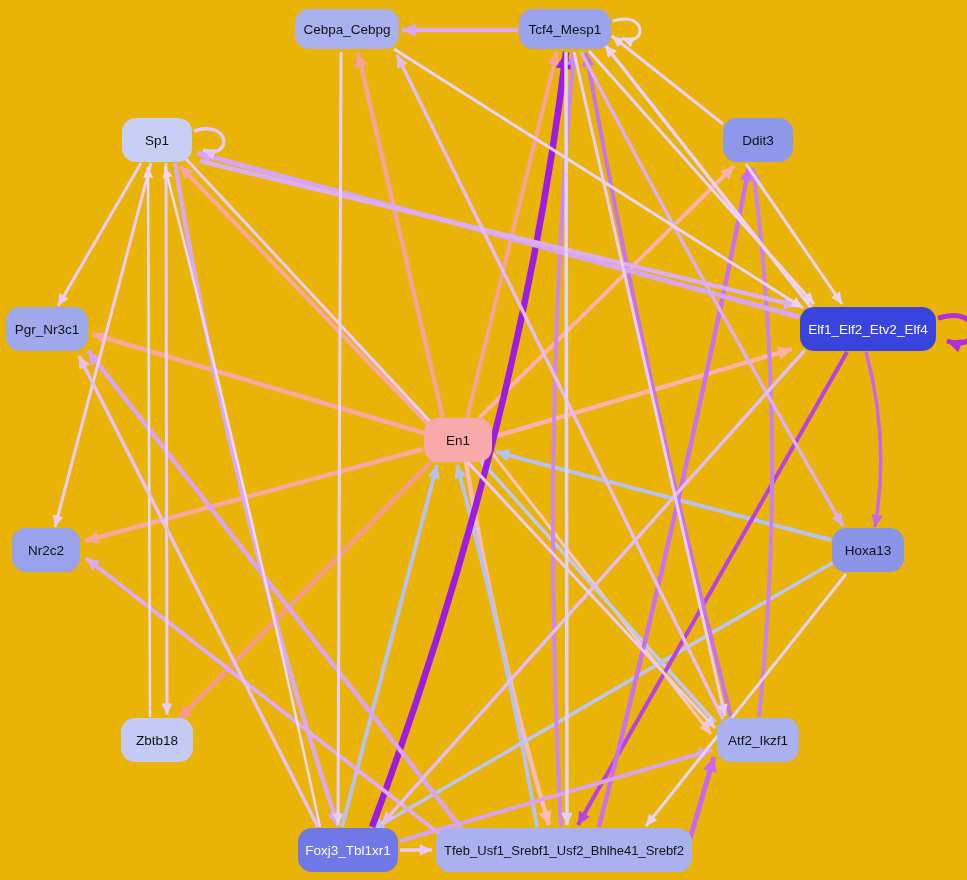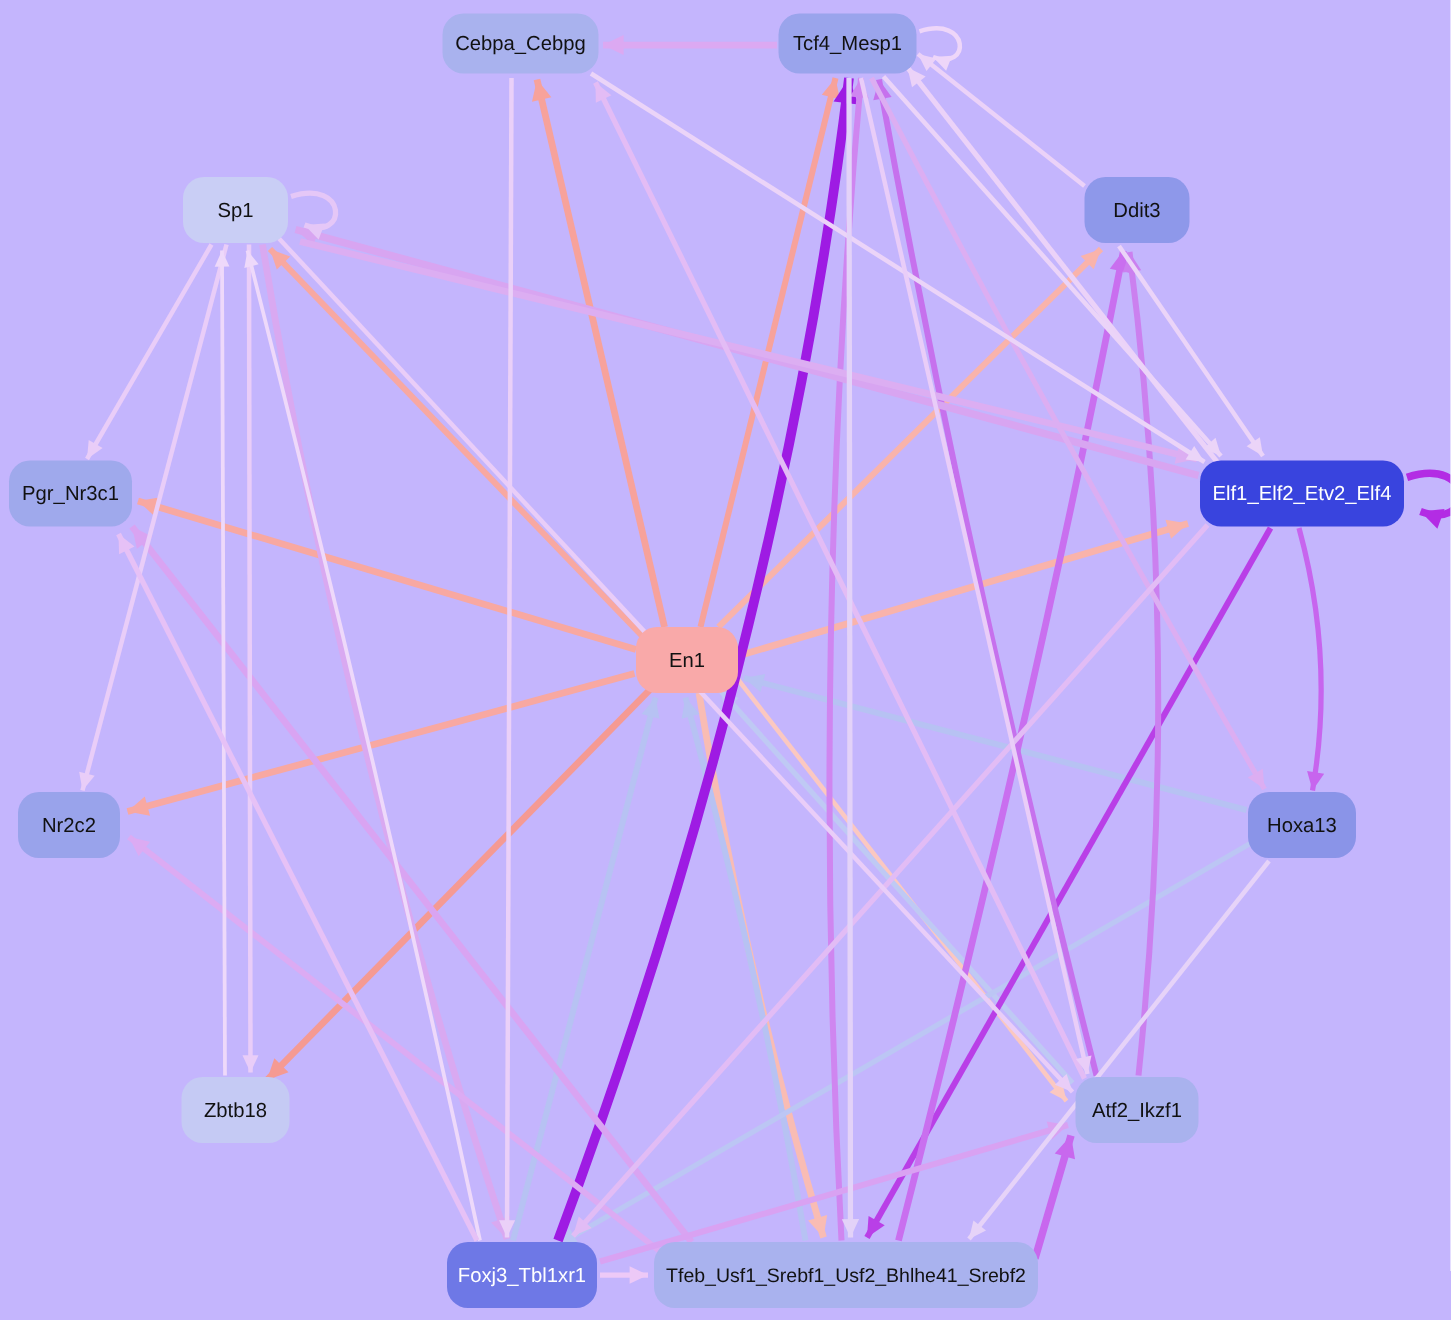--- a/index.html
+++ b/index.html
@@ -1,17 +1,17 @@
 <!DOCTYPE html>
 <html><head>
 <meta charset="utf-8">
 <style>
   html,body{margin:0;padding:0;background:#ffffff;}
   body{font-family:"Liberation Sans", sans-serif;}
-  #stage{position:relative;width:967px;height:880px;background:#c4b5fd;overflow:hidden;text-align:right;}
+  #stage{position:relative;width:967px;height:880px;background:#eab308;overflow:hidden;text-align:right;}
   svg{display:block;}
   .node-label{pointer-events:none;}
 </style>
 </head>
 <body>
 
 <div id="stage">
   <svg id="graph-svg" xmlns="http://www.w3.org/2000/svg" width="967" height="880" viewBox="0 0 967 880">
     <g id="edges-layer">
         <path d="M443,418 L358,53" fill="none" stroke="#f7a29b" stroke-width="4.5" stroke-linecap="butt"></path>

